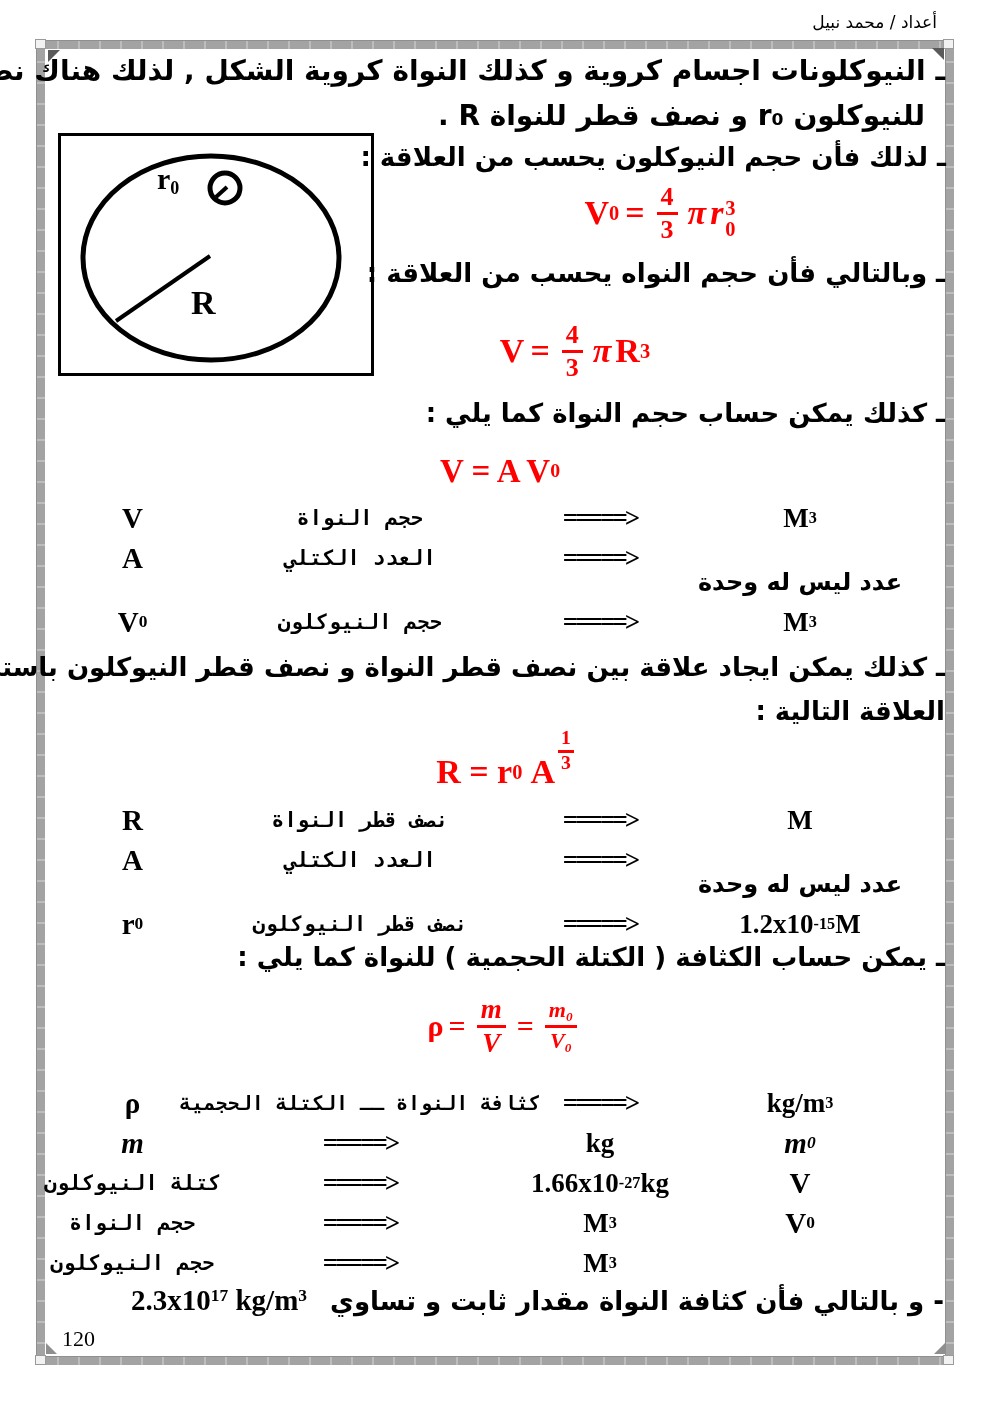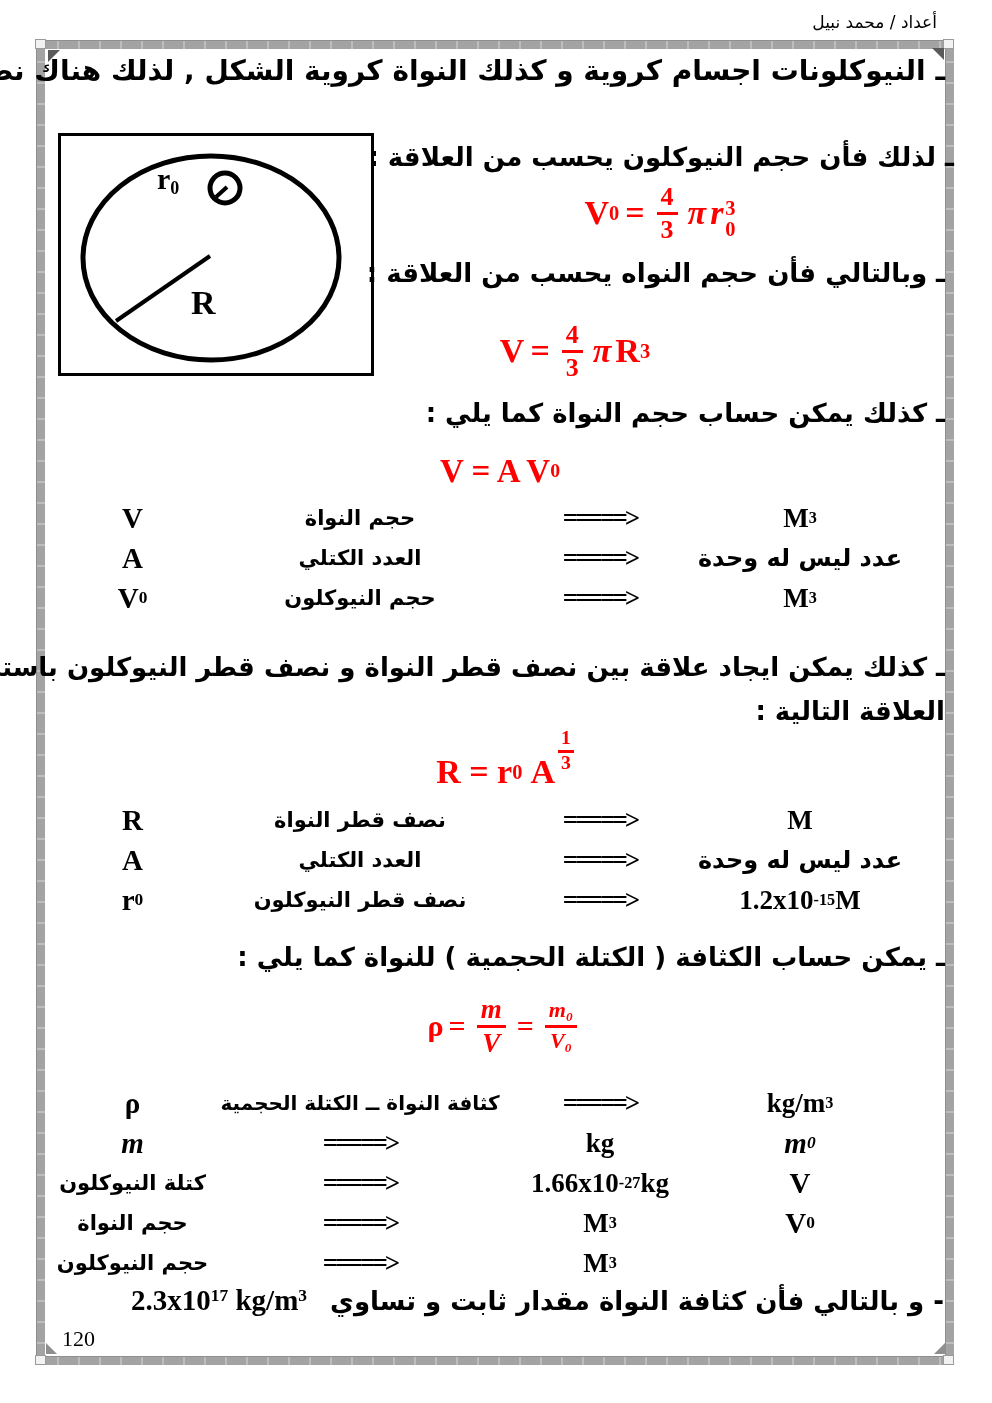--- a/index.html
+++ b/index.html
@@ -37,24 +37,24 @@
   .sp{font-size:0.6em;vertical-align:0.5em;line-height:1;}
   .stack{display:inline-flex;flex-direction:column;justify-content:space-between;height:1.45em;
          font-size:0.6em;line-height:1;margin-left:2px;}
   .expfrac{display:inline-flex;flex-direction:column;align-items:center;font-size:0.58em;line-height:1;
            transform:translateY(-22px);margin-left:3px;}
   .expfrac .en{border-bottom:3px solid #f00;padding:0 3px 2px;}
   
   .tbl{position:absolute;left:45px;width:855px;display:grid;grid-template-columns:175px 280px 200px 200px;}
   .cell{height:40px;display:flex;align-items:center;justify-content:center;}
   .sym{font-family:"Liberation Serif","DejaVu Serif",serif;font-weight:bold;font-size:29px;}
-  .lbl{font-weight:bold;font-size:21px;direction:rtl;white-space:nowrap;}
+  .lbl{font-weight:bold;font-size:21px;direction:rtl;white-space:nowrap;font-family:Liberation Mono, monospace;}
   .arr{font-family:"Liberation Serif","DejaVu Serif",serif;font-weight:bold;font-size:27px;letter-spacing:-3px;}
   .val{font-family:"Liberation Serif","DejaVu Serif",serif;font-weight:bold;font-size:27px;direction:ltr;white-space:nowrap;}
-  .val.arv{font-family:"DejaVu Sans",sans-serif;font-size:24px;direction:rtl;}
+  .val.arv{font-family:"DejaVu Sans",sans-serif;font-size:24px;direction:rtl;margin-top:24px;}
   
   .concl{font-size:26px;}
   .concl .latin{font-family:"Liberation Serif","DejaVu Serif",serif;font-size:29px;margin-right:14px;direction:ltr;unicode-bidi:embed;}
 </style>
 </head>
 <body>
 
 <div class="page">
 
   <div class="abs credit" style="top:12px;right:55px;">أعداد / محمد نبيل</div>
@@ -66,33 +66,34 @@
   <div class="notch" style="left:36px;top:40px;"></div>
   <div class="notch" style="left:944px;top:40px;"></div>
   <div class="notch" style="left:36px;top:1356px;"></div>
   <div class="notch" style="left:944px;top:1356px;"></div>
   <div class="tri tl" style="left:48px;top:50px;"></div>
   <div class="tri tr" style="left:932px;top:48px;"></div>
   <div class="tri bl" style="left:46px;top:1343px;width:11px;height:11px;"></div>
   <div class="tri br" style="left:934px;top:1343px;width:11px;height:11px;"></div>
 
   <div class="abs ar h1" style="top:54px;right:47px;" dir="rtl">ـ النيوكلونات اجسام كروية و كذلك النواة كروية الشكل , لذلك هناك نصف قطر</div>
+  <div class="abs ar h1" style="top:99px;right:67px;" dir="rtl">للنيوكلون r₀ و نصف قطر للنواة R .</div>
 
   <div class="abs diagbox" style="left:58px;top:133px;width:310px;height:237px;">
     <svg width="310" height="237" viewBox="0 0 310 237">
       <ellipse cx="150" cy="122" rx="128" ry="102" fill="none" stroke="#000" stroke-width="5"></ellipse>
       <circle cx="164" cy="52" r="15" fill="none" stroke="#000" stroke-width="5"></circle>
       <line x1="166" y1="51" x2="155" y2="61" stroke="#000" stroke-width="4"></line>
       <line x1="149" y1="120" x2="55" y2="185" stroke="#000" stroke-width="4"></line>
     </svg>
     <span class="diag-label" style="left:96px;top:26px;font-size:30px;"><span>r</span><sub class="sb">0</sub></span>
     <span class="diag-label" style="left:130px;top:148px;font-size:34px;">R</span>
   </div>
 
-  <div class="abs ar sec" style="top:142px;right:38px;" dir="rtl">ـ لذلك فأن حجم النيوكلون يحسب من العلاقة :</div>
+  <div class="abs ar sec" style="top:142px;right:46px;" dir="rtl">ـ لذلك فأن حجم النيوكلون يحسب من العلاقة :</div>
 
   <div class="abs formula" style="left:555px;top:178px;width:210px;height:70px;font-size:34px;">
     <span>V</span>
       <sub class="sb">0</sub>
     <span style="margin:0 6px;">=</span>
     <span class="frac" style="font-size:26px;">
         <span class="fn">4</span>
         <span class="fd">3</span>
       </span>
     <span class="it" style="margin:0 4px;">π</span>

